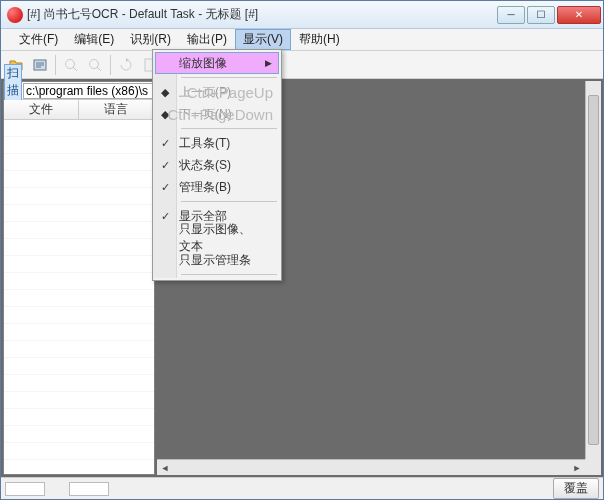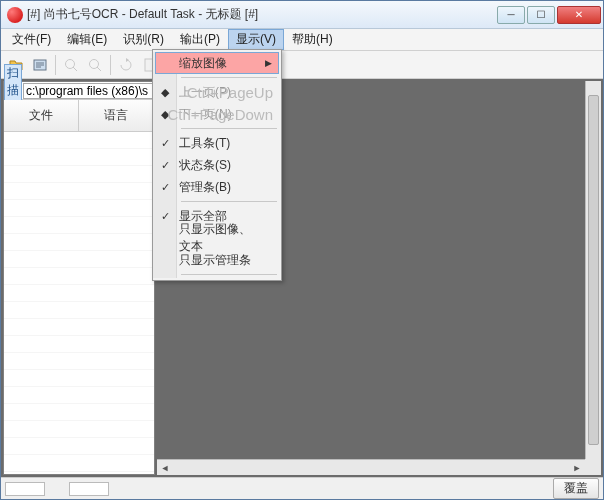--- a/index.html
+++ b/index.html
@@ -4,46 +4,46 @@
 <style>
 *{box-sizing:border-box;margin:0;padding:0;font-family:"Microsoft YaHei","SimSun",sans-serif;font-size:12px;user-select:none}
 body{width:604px;height:500px;overflow:hidden;background:#fff}
 .window{width:604px;height:500px;border:1px solid #5a7aa0;background:#4d7c0f;display:flex;flex-direction:column}
 .titlebar{height:28px;background:linear-gradient(#f4f8fc,#dde9f7);display:flex;align-items:center;padding:0 2px;border-bottom:1px solid #b8c8d8}
 .app-icon{width:16px;height:16px;border-radius:50%;background:radial-gradient(circle at 30% 30%,#ff7a7a,#c00);margin:0 4px}
 .title{flex:1;color:#333;font-size:12px}
 .win-btns{display:flex;gap:0}
 .win-btn{width:28px;height:18px;border:1px solid #8aa;background:linear-gradient(#eef6fc,#cfe4f4);display:flex;align-items:center;justify-content:center;font-size:10px;color:#333;border-radius:2px;margin-left:2px}
 .win-btn.close{width:44px;background:linear-gradient(#f08080,#d43a2f);color:#fff;border-color:#a33}
-.menubar{height:22px;background:#f4f4f4;border-bottom:1px solid #d0d0d0;display:flex;align-items:stretch;padding:0 3px}
+.menubar{height:22px;background:#f4f4f4;border-bottom:1px solid #d0d0d0;display:flex;align-items:stretch;padding:0 10px}
 .menu-item{padding:0 8px;display:flex;align-items:center;color:#222;cursor:default}
 .menu-item.active{background:#bcd4ef;border:1px solid #7aa7d6;padding:0 7px}
 .toolbar{height:28px;background:#f4f4f4;border-bottom:1px solid #d0d0d0;display:flex;align-items:center;padding:0 4px;gap:2px}
 .tbtn{width:22px;height:22px;display:flex;align-items:center;justify-content:center;color:#666;border:1px solid transparent}
 .tsep{width:1px;height:20px;background:#ccc;margin:0 2px}
 .workspace{flex:1;display:flex;min-height:0;background:#6b6b6b}
 .left-panel{width:152px;background:#fff;border:1px solid #808080;margin:2px;display:flex;flex-direction:column}
 .lp-head{background:#fff;border-bottom:1px solid #ccc;display:flex;align-items:center;height:18px;font-size:11px}
 .lp-head-lbl{background:#d4e6f9;border:1px solid #7aa7d6;padding:0 2px;color:#1b4e87;margin-right:1px}
 .lp-path{flex:1;border:1px solid #aaa;padding:0 2px;color:#000;white-space:nowrap;overflow:hidden;background:#fff;height:16px;line-height:14px}
-.lp-cols{display:flex;height:32px;border-bottom:1px solid #ccc}
+.lp-cols{display:flex;height:20px;border-bottom:1px solid #ccc}
 .lp-col{flex:1;background:linear-gradient(#fdfdfd,#ececec);border-right:1px solid #ccc;display:flex;align-items:center;justify-content:center;color:#333}
 .lp-body{flex:1;background:repeating-linear-gradient(#fff,#fff 16px,#f5f5f5 16px,#f5f5f5 17px)}
 .right-area{flex:1;position:relative;background:#6b6b6b;margin:2px 2px 2px 0;display:flex;flex-direction:column}
 .canvas{flex:1;background:#6b6b6b;position:relative}
 .scroll-v{position:absolute;right:0;top:0;bottom:16px;width:16px;background:#e8e8e8;border-left:1px solid #bbb}
 .scroll-v .thumb{position:absolute;top:14px;bottom:14px;left:2px;right:2px;background:#cfcfcf;border:1px solid #aaa;border-radius:2px}
 .scroll-h{position:absolute;left:0;right:16px;bottom:0;height:16px;background:#e8e8e8;border-top:1px solid #bbb}
 .scroll-h .arrow{position:absolute;top:0;width:16px;height:16px;display:flex;align-items:center;justify-content:center;color:#555;font-size:9px}
 .scroll-h .arrow.l{left:0}.scroll-h .arrow.r{right:0}
 .scroll-corner{position:absolute;right:0;bottom:0;width:16px;height:16px;background:#e8e8e8}
 .dropdown{position:absolute;left:152px;top:49px;width:130px;background:#f2f2f2;border:1px solid #9a9a9a;box-shadow:2px 2px 4px rgba(0,0,0,.25);padding:2px}
 .dd-item{display:flex;align-items:center;height:22px;padding:0 18px 0 24px;color:#333;position:relative}
 .dd-item.disabled{color:#9a9a9a}
-.dd-item.hover{background:#fca5a5;border:1px solid #7aa7d6;padding:0 17px 0 23px}
+.dd-item.hover{background:#f0abfc;border:1px solid #7aa7d6;padding:0 17px 0 23px}
 .dd-item .chk{position:absolute;left:6px;font-size:11px;color:#333}
 .dd-item .arrow-r{position:absolute;right:6px;font-size:9px;color:#333}
 .dd-item .shortcut{position:absolute;right:6px;color:#9a9a9a;font-size:15px}
 .dd-item.disabled .shortcut{color:#bbb}
 .dd-sep{height:1px;background:#c8c8c8;margin:3px 2px 3px 26px}
 .dd-gutter{position:absolute;left:0;top:2px;bottom:2px;width:24px;background:#e9e9e9;border-right:1px solid #d8d8d8}
 .statusbar{height:22px;background:#f0f0f0;border-top:1px solid #ccc;display:flex;align-items:center;padding:0 4px;gap:24px}
 .sb-box{width:40px;height:14px;border:1px solid #bbb;background:#fff}
 .sb-btn{margin-left:auto;padding:1px 10px;border:1px solid #aaa;background:linear-gradient(#fdfdfd,#e5e5e5);color:#333;border-radius:2px}
 .disabled-ico{opacity:.4}

